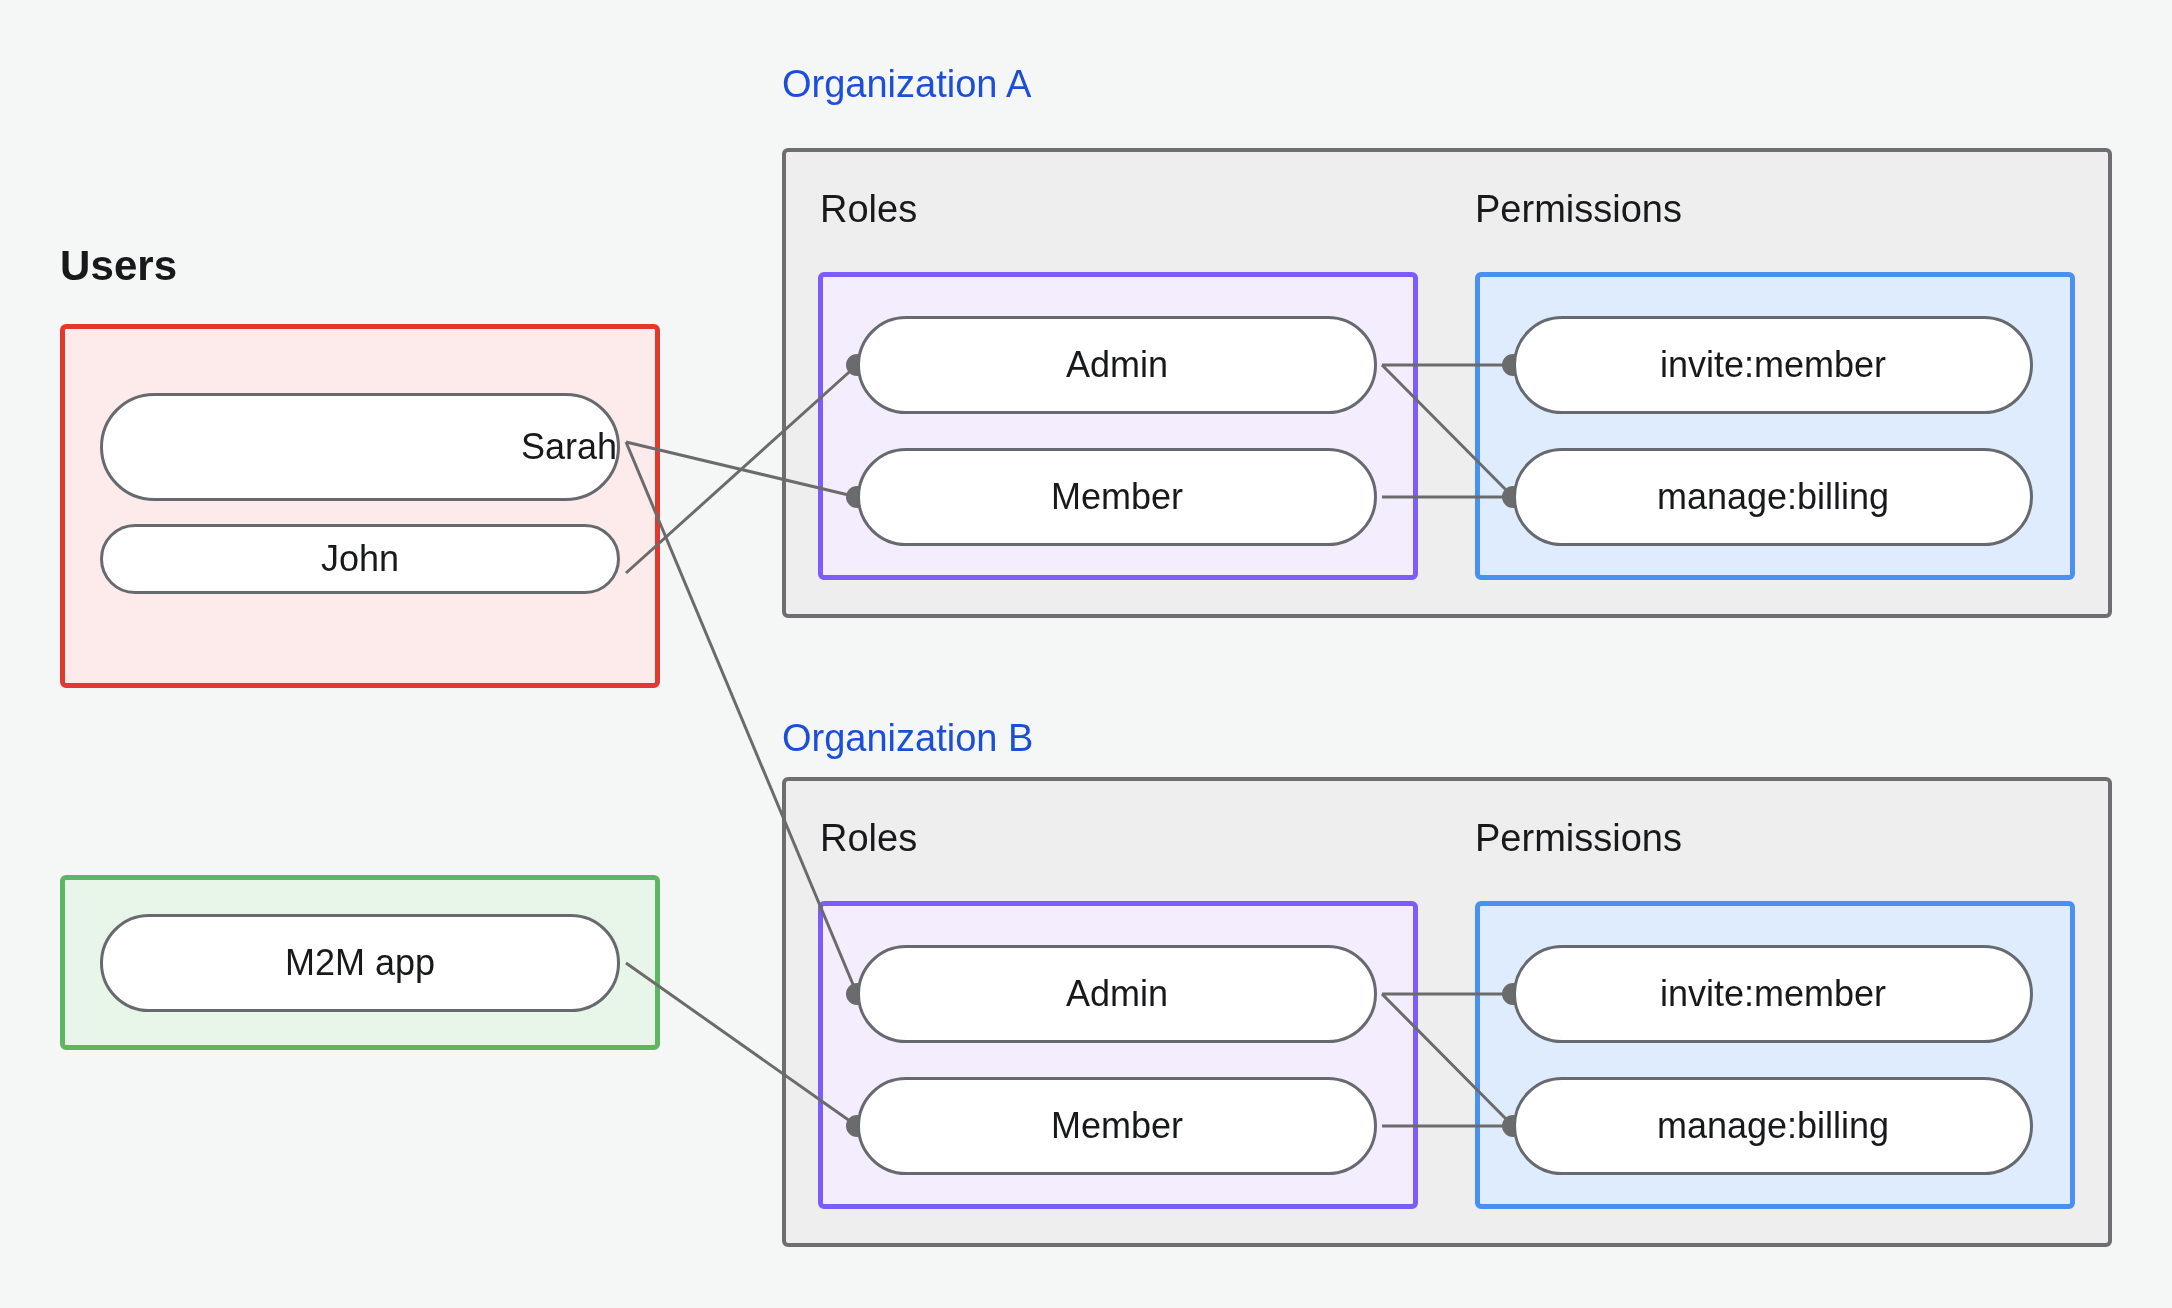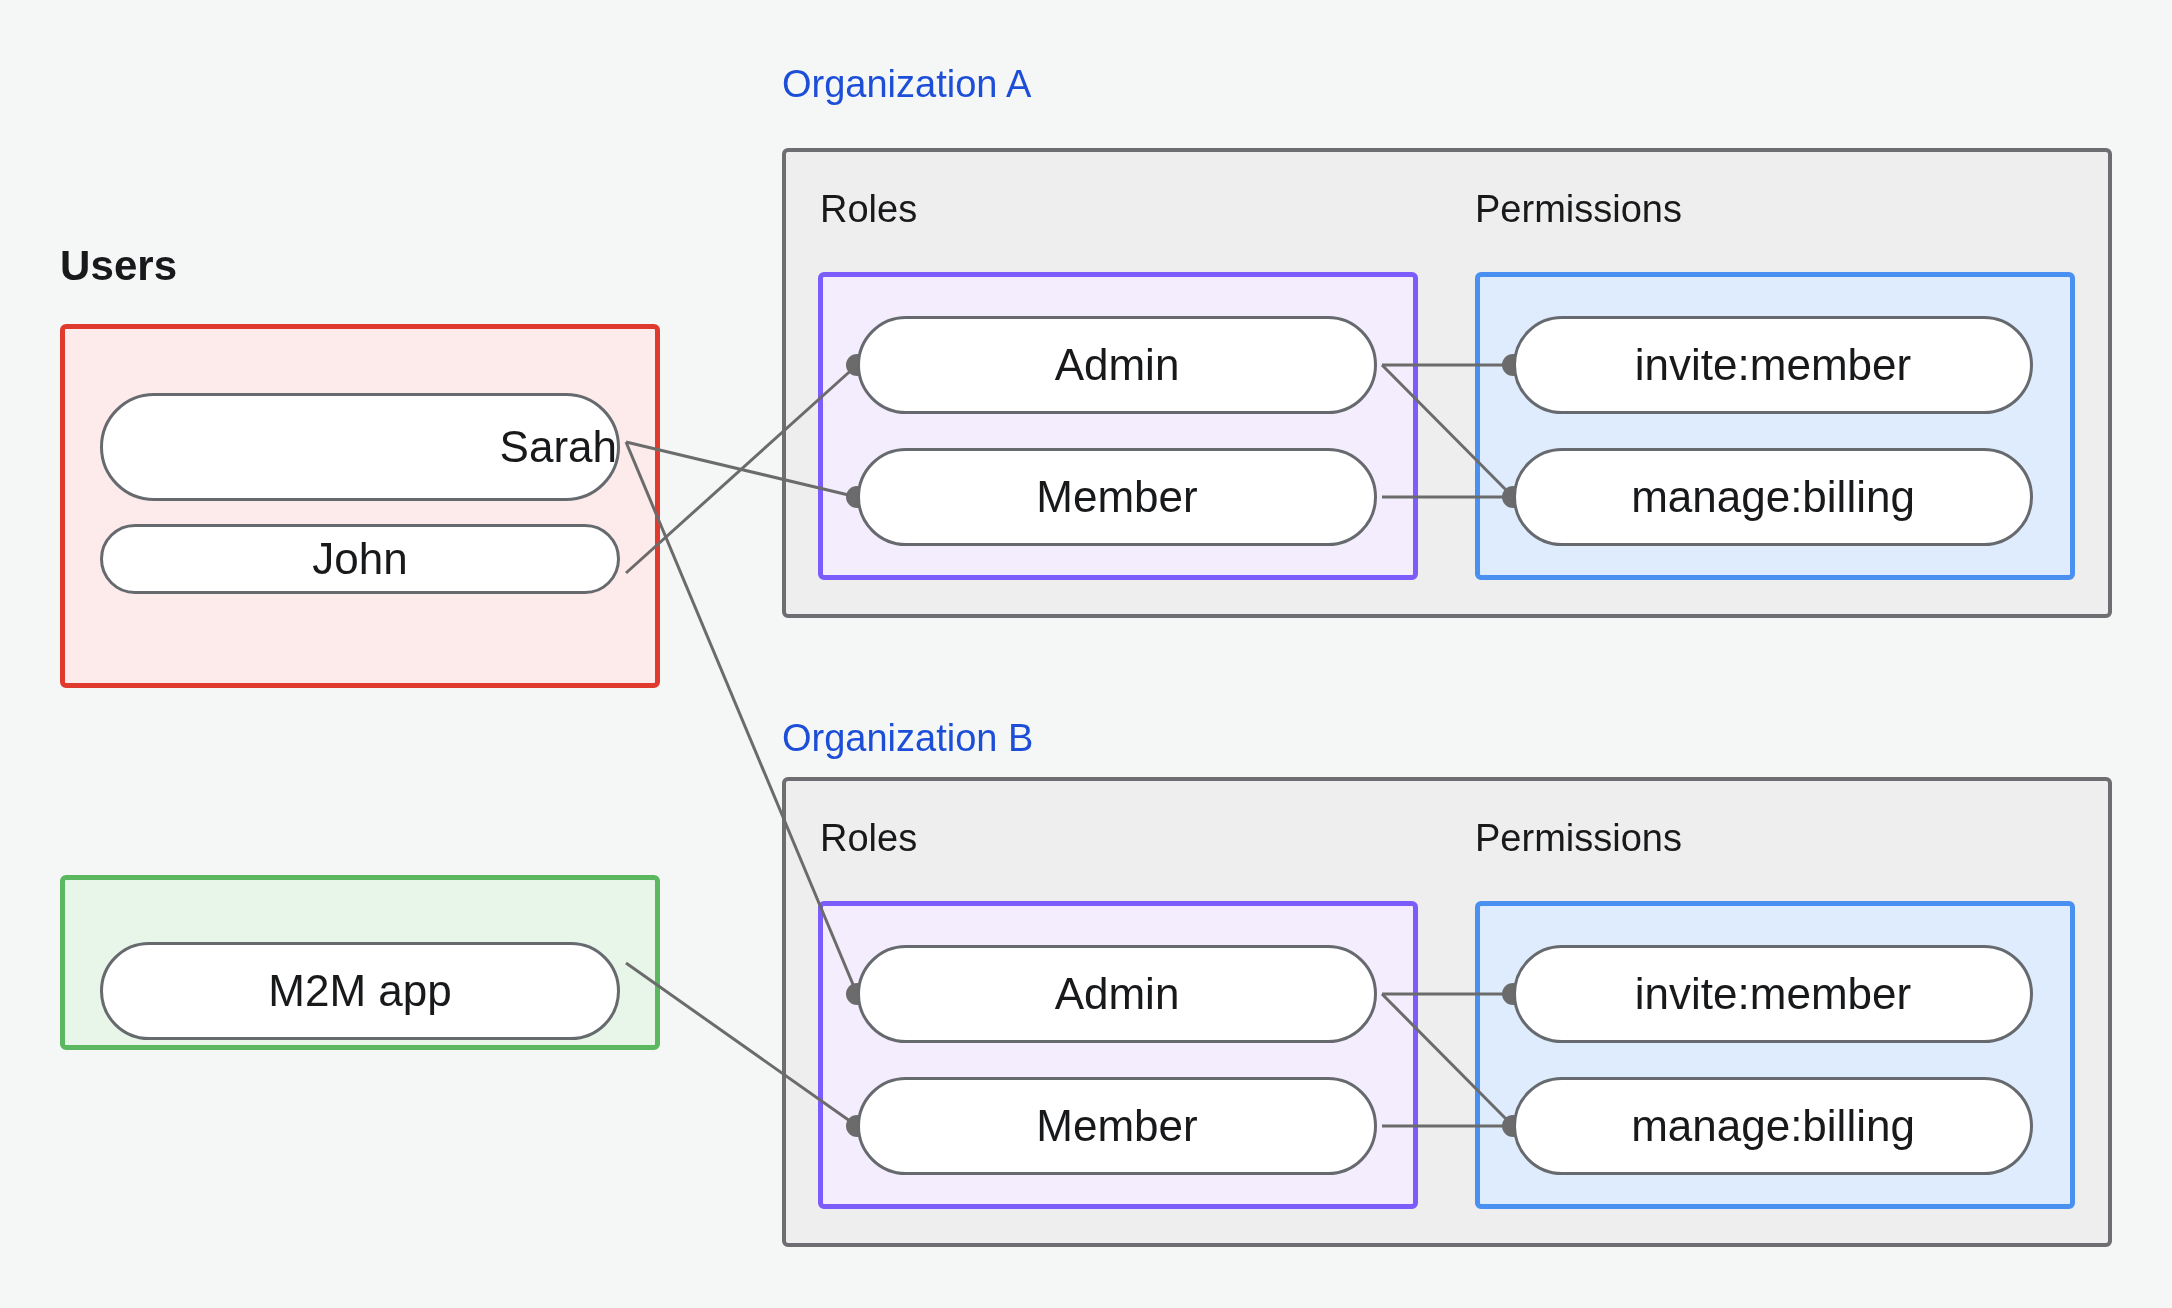--- a/index.html
+++ b/index.html
@@ -57,21 +57,21 @@
   .box-perms   { border: 5px solid #4a90f0; background: #dfecfd; }
 
   .pill {
     position: absolute;
     background: #ffffff;
     border: 3px solid #666a6e;
     border-radius: 999px;
     display: flex;
     align-items: center;
     justify-content: center;
-    font-size: 44px;
+    font-size: 36px;
     color: #18191b;
     white-space: nowrap;
     z-index: 6;
   }
 </style>
 </head>
 <body>
 
 <div id="stage">
 
@@ -115,21 +115,21 @@
     <span>Sarah</span>
   </div>
 
   <div class="pill" style="left:100px; top:524px; width:520px; height:70px;">
     <span>John</span>
   </div>
 
 
   <div class="container-box box-m2m" style="left:60px; top:875px; width:600px; height:175px;"></div>
 
-  <div class="pill" style="left:100px; top:914px; width:520px; height:98px;margin-top:28px;">
+  <div class="pill" style="left:100px; top:914px; width:520px; height:98px;">
     <span>M2M app</span>
   </div>
 
   <div class="org-label" style="left:782px; top:63px;">Organization A</div>
 
   <div class="container-box box-org" style="left:782px; top:148px; width:1330px; height:470px;"></div>
 
   <div class="box-title" style="left:820px; top:188px;">Roles</div>
 
   <div class="box-title" style="left:1475px; top:188px;">Permissions</div>

